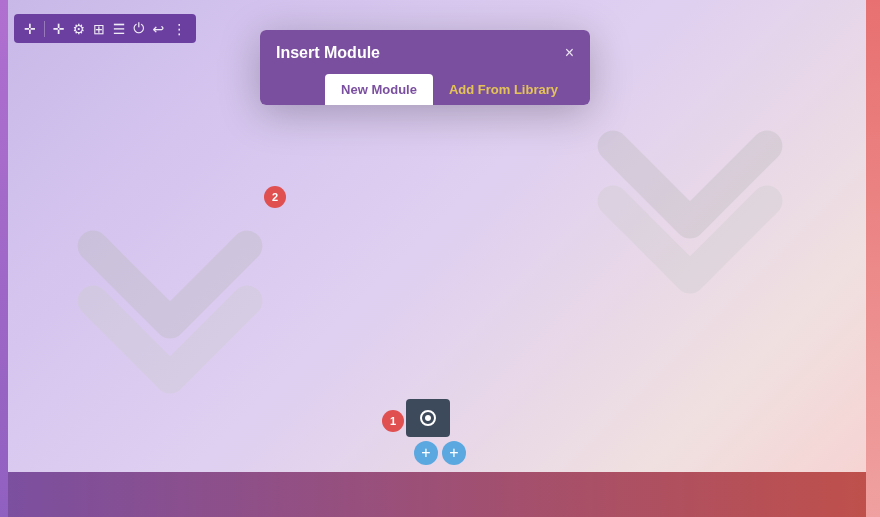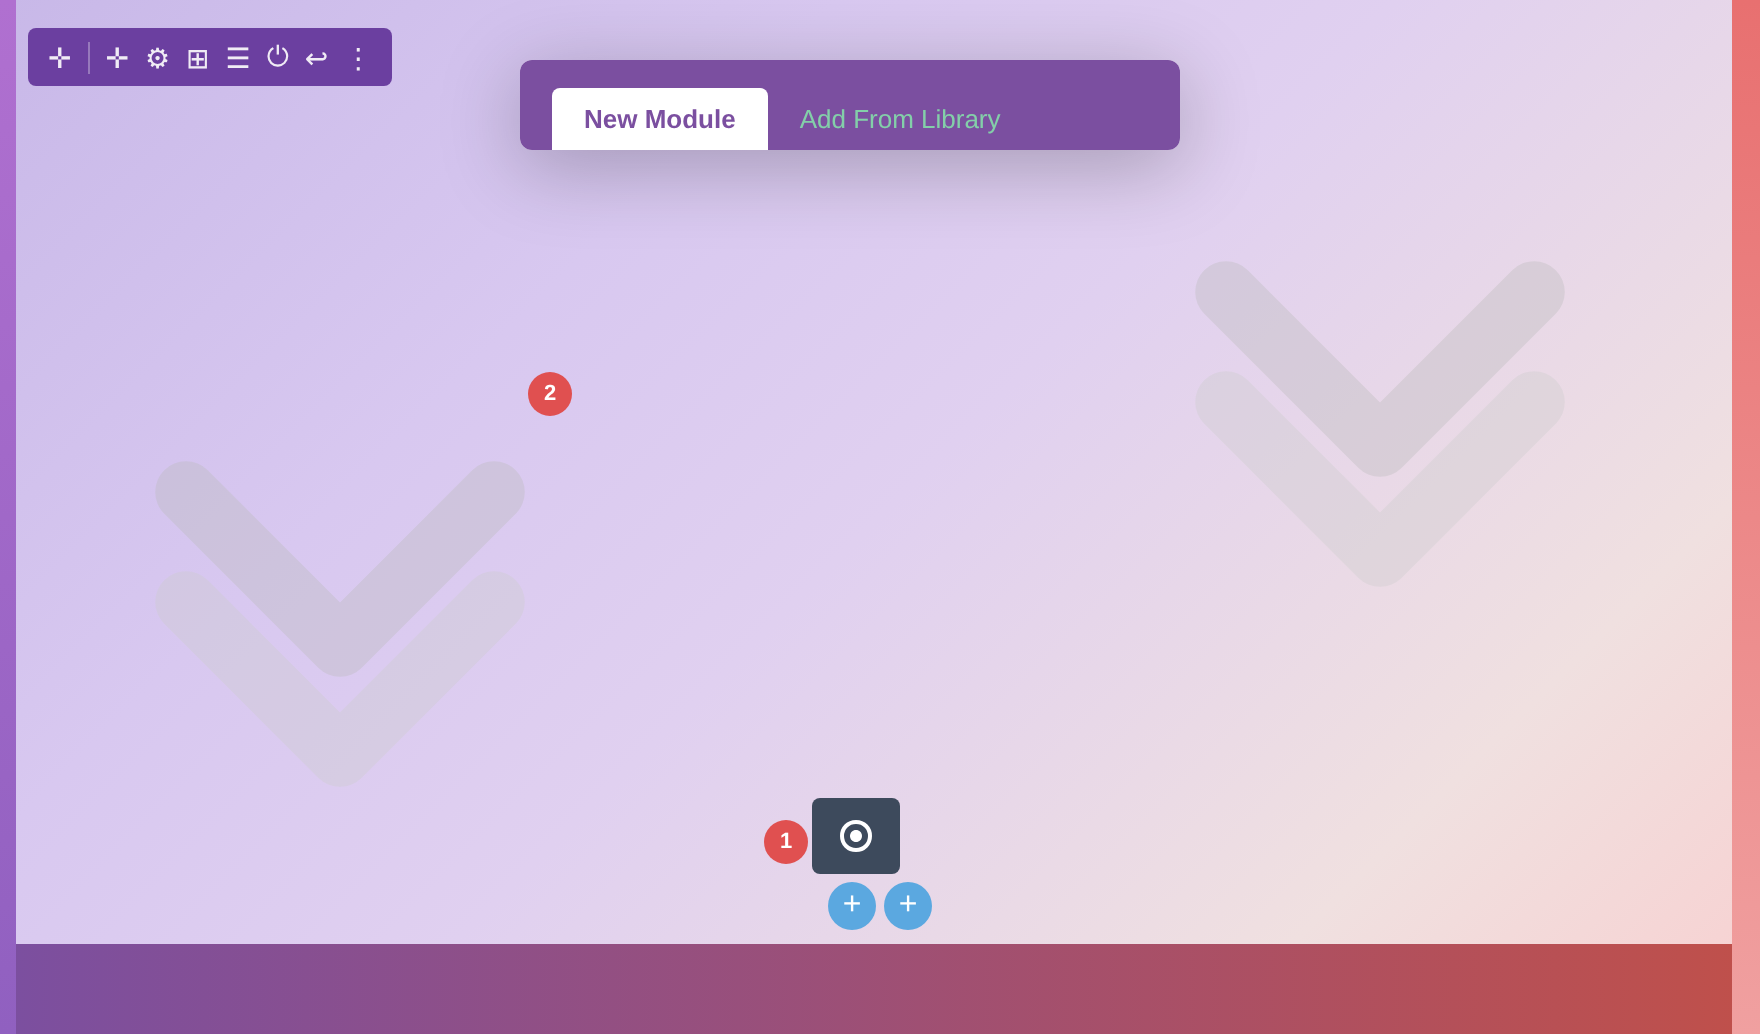--- a/index.html
+++ b/index.html
@@ -108,29 +108,30 @@
       cursor: pointer;
       font-size: 16px;
       opacity: 0.85;
       background: none;
       border: none;
       line-height: 1;
     }
     .modal-tabs {
       display: flex;
       gap: 0;
+      justify-content: flex-end;
     }
     .modal-tab {
       padding: 8px 16px;
-      color: #86efac;
+      color: #fde047;
       font-size: 13px;
       cursor: pointer;
       border-radius: 4px 4px 0 0;
       opacity: 0.8;
-      font-weight: 400;
+      font-weight: 700;
     }
     .modal-tab.active {
       background: white;
       color: #7b4fa0;
       opacity: 1;
       font-weight: 600;
     }
 
     
     .modal-body {
@@ -296,20 +297,24 @@
   <span class="toolbar-icon">⚙</span>
   <span class="toolbar-icon">⊞</span>
   <span class="toolbar-icon">☰</span>
   <span class="toolbar-icon">⏻</span>
   <span class="toolbar-icon">↩</span>
   <span class="toolbar-icon">⋮</span>
 </div>
 
 <div class="modal-wrapper">
   <div class="modal-header">
+    <div class="modal-title-row">
+      <span class="modal-title">Insert Module</span>
+      <button class="modal-close">×</button>
+    </div>
     <div class="modal-tabs">
       <div class="modal-tab active">New Module</div>
       <div class="modal-tab">Add From Library</div>
     </div>
   </div>
 </div>
 
 <div class="badge badge-2">
   <span>2</span>
 </div>

